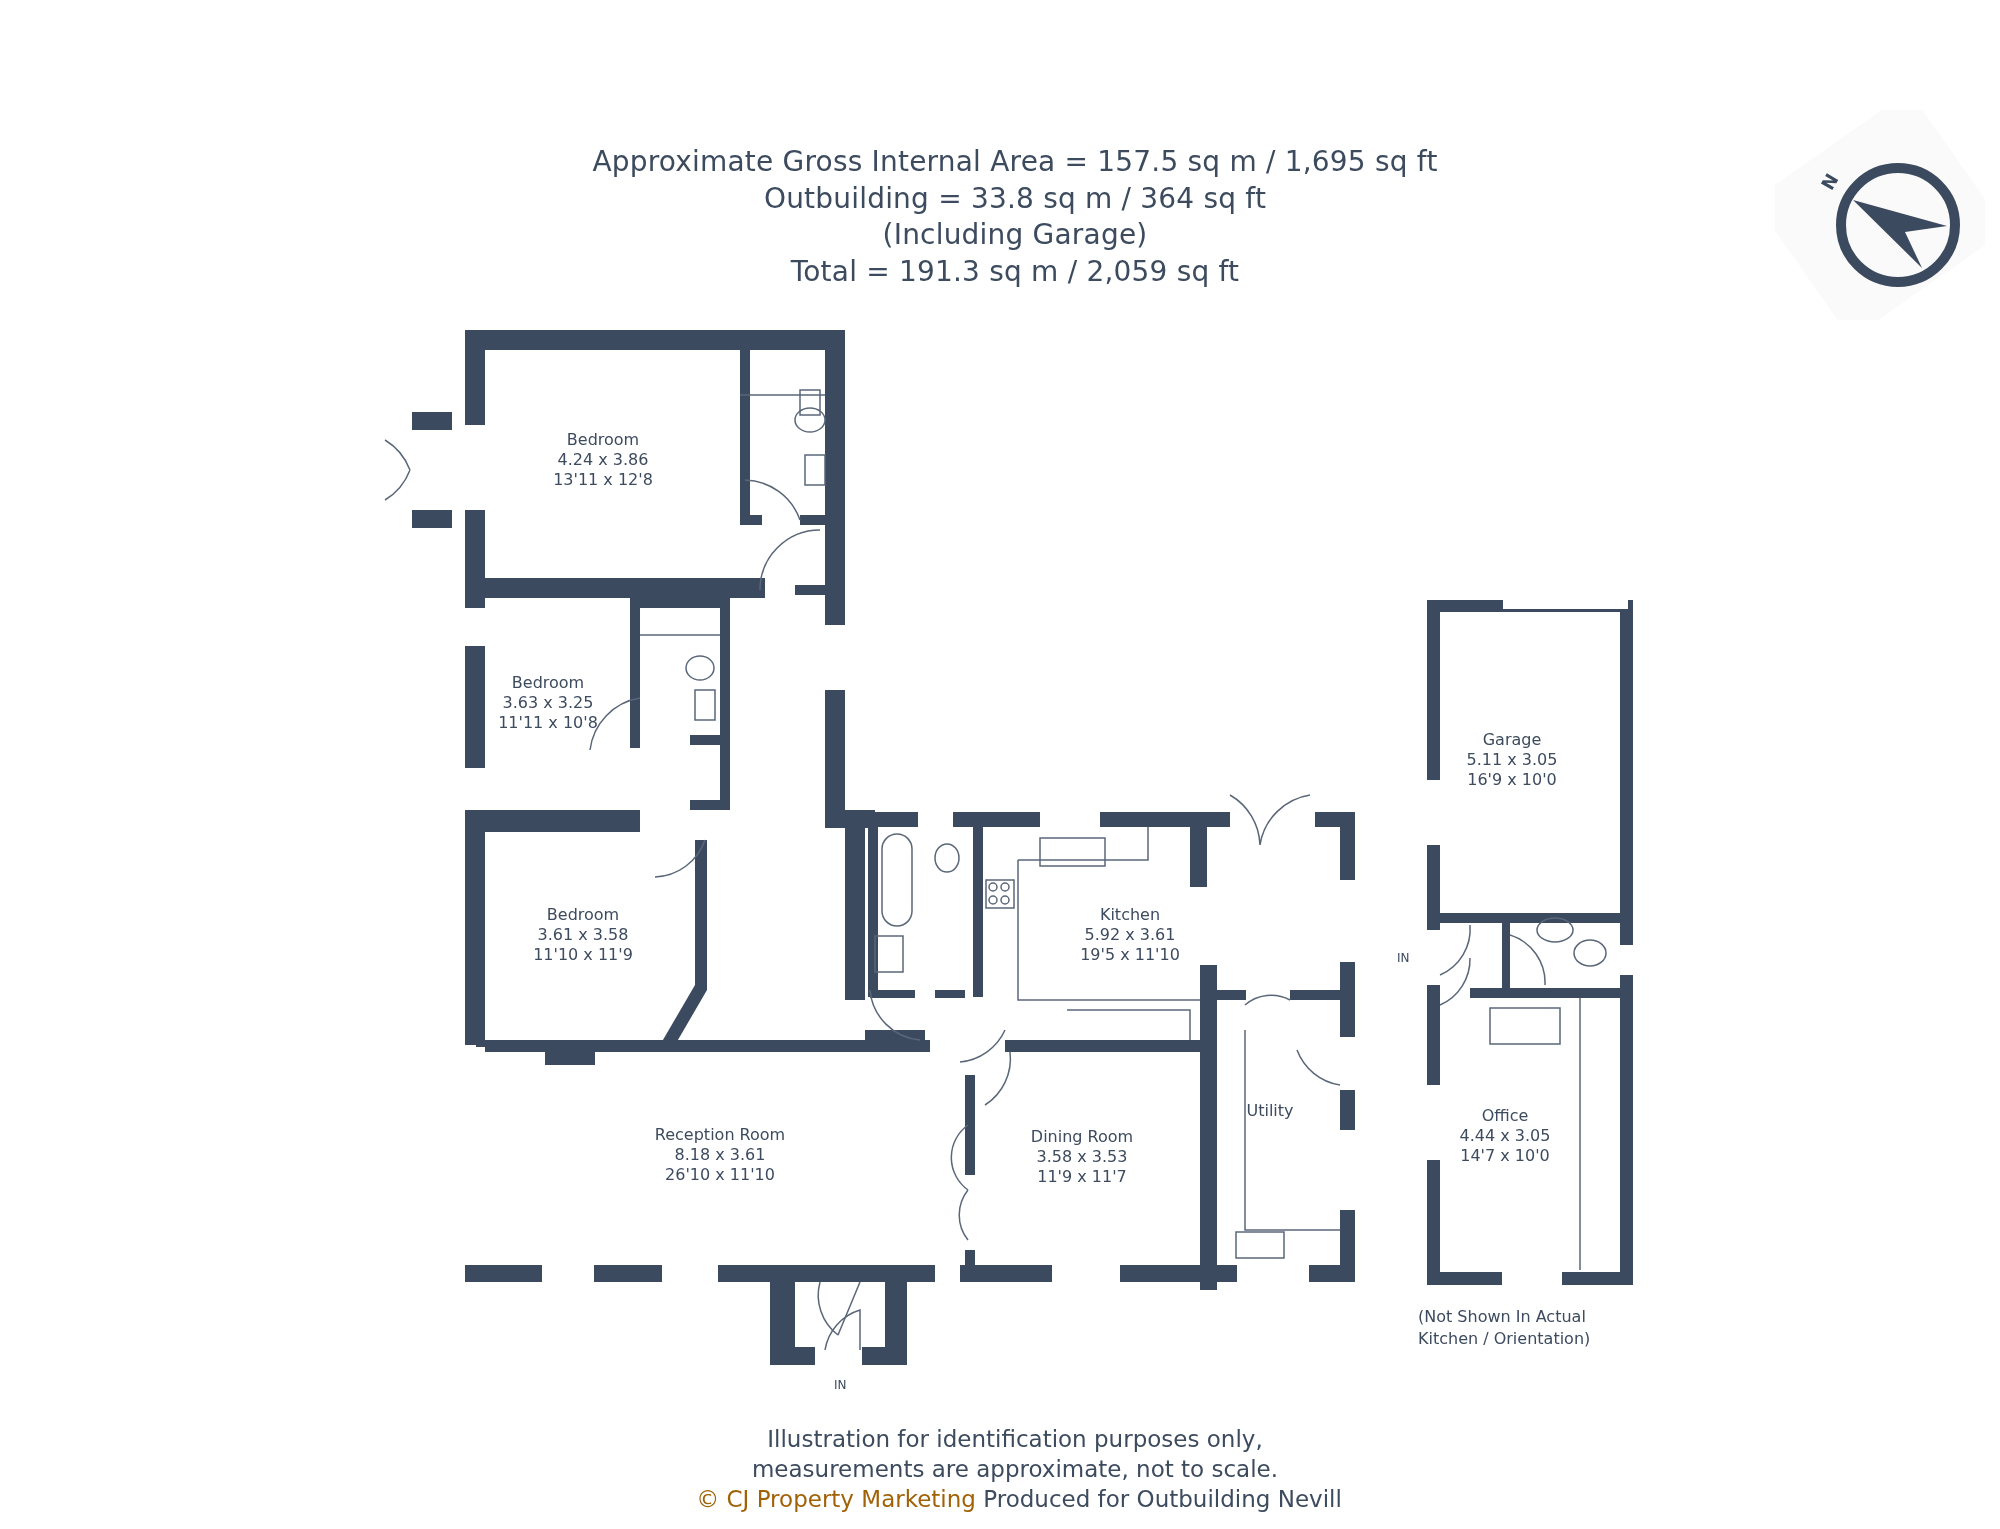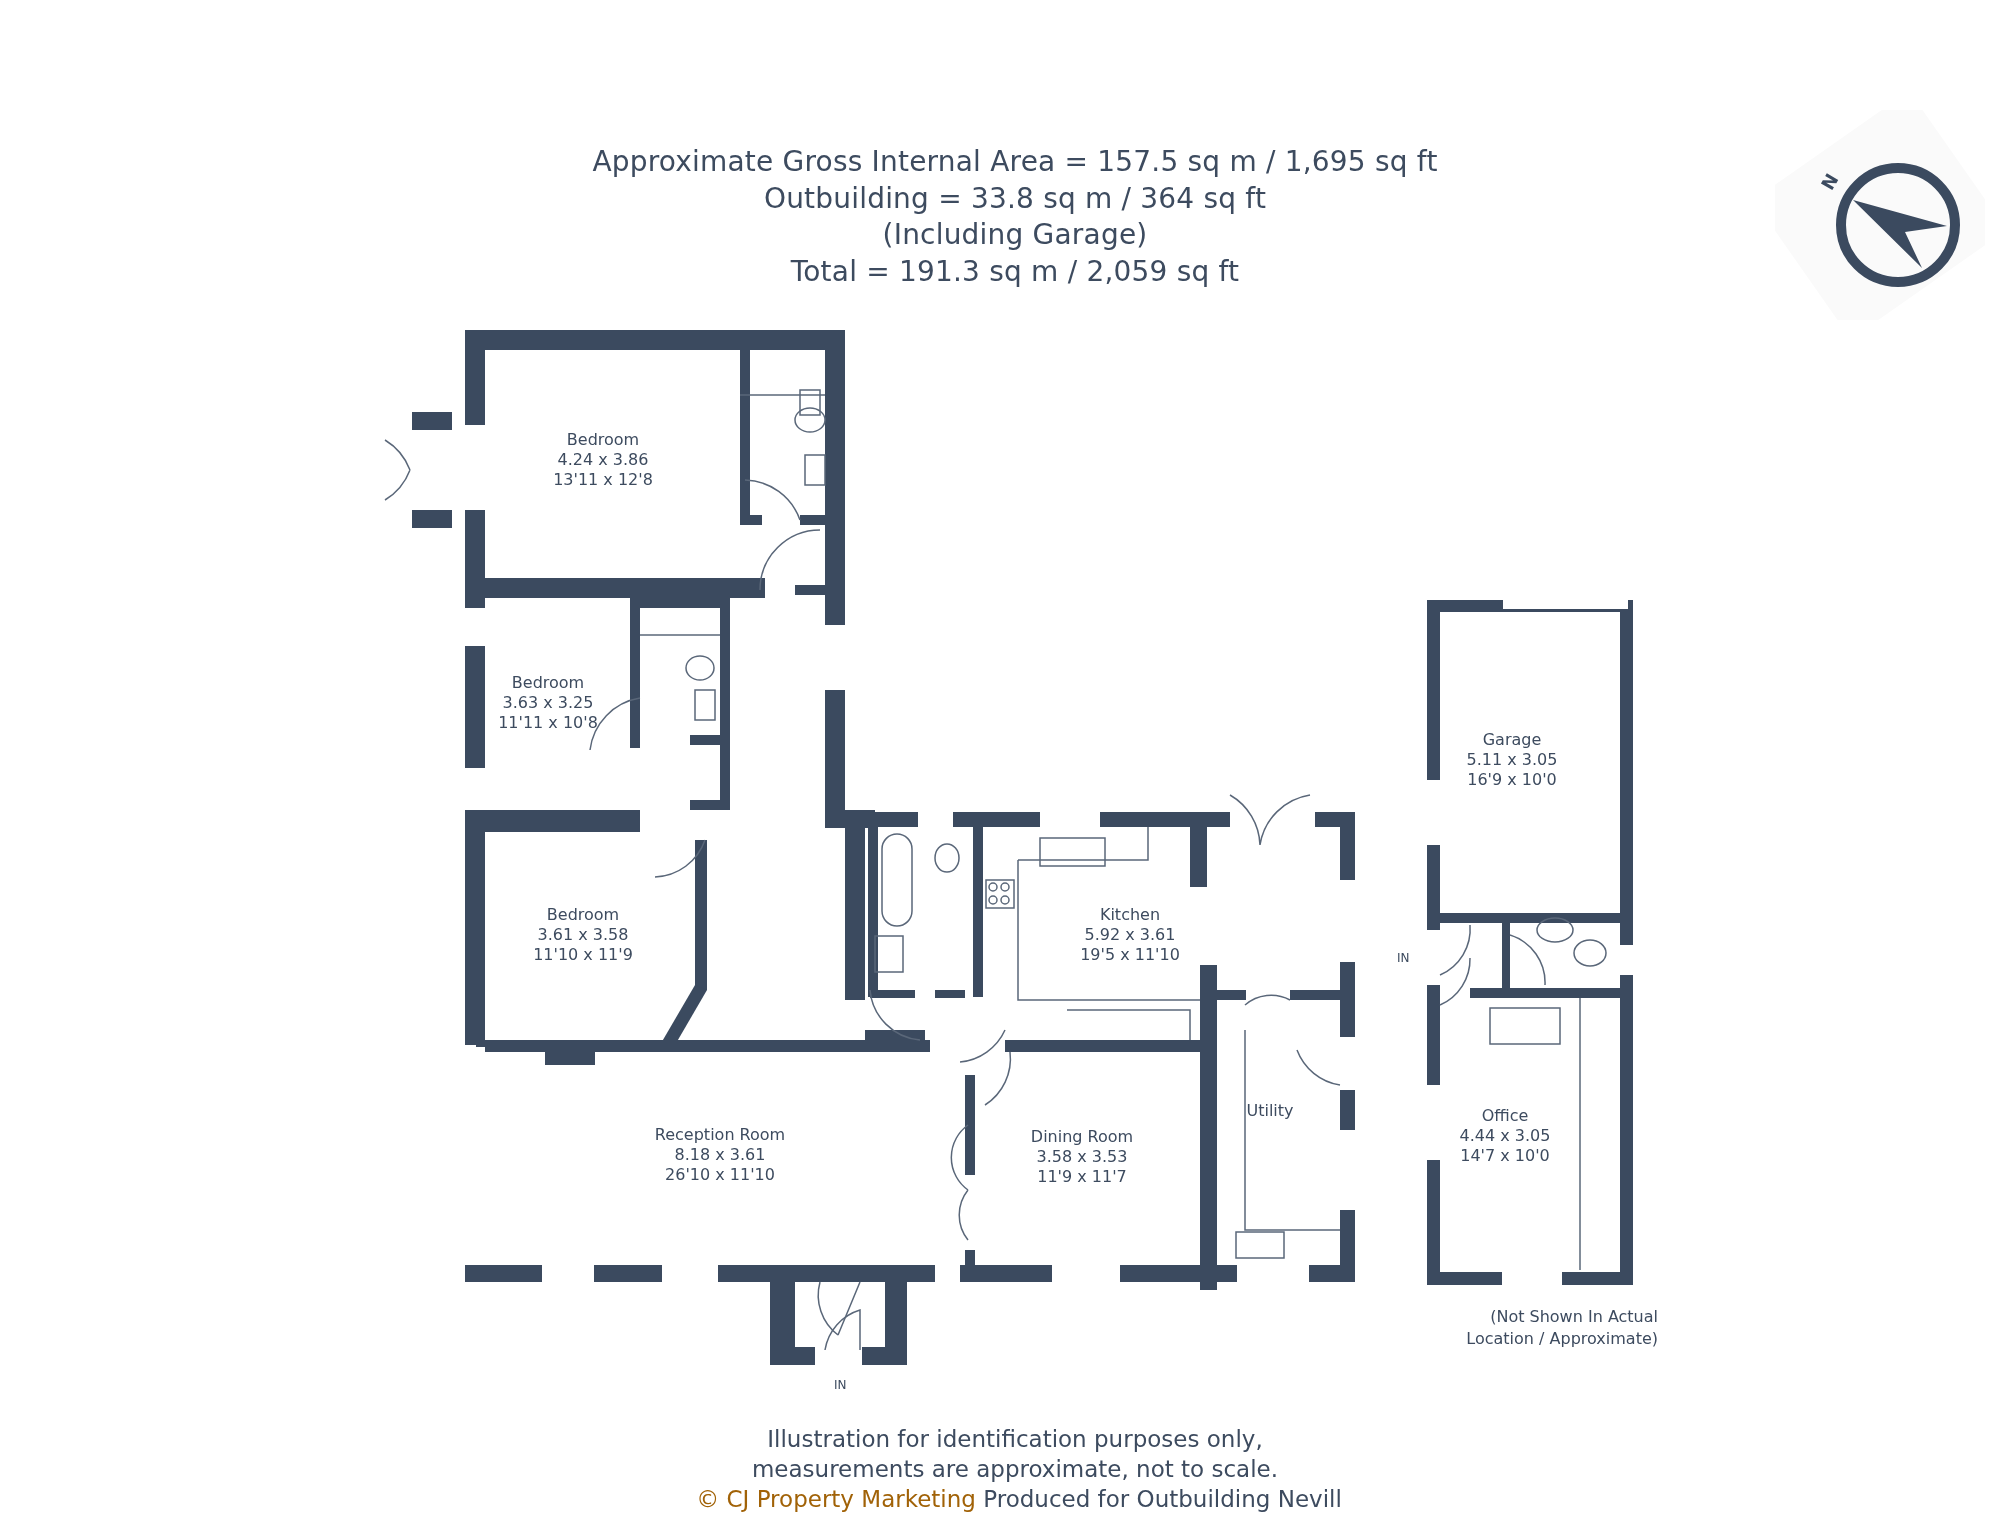--- a/index.html
+++ b/index.html
@@ -6,21 +6,21 @@
   body { width:2000px; height:1529px; position:relative; overflow:hidden;
          font-family:"DejaVu Sans", "Liberation Sans", sans-serif; color:#3a4a5e; }
   .header { position:absolute; left:0; top:144px; width:2030px; text-align:center; }
   .header div { font-size:28px; line-height:36.5px; color:#3d4b5f; letter-spacing:0.2px; }
   .compass { position:absolute; left:1775px; top:110px; width:210px; height:210px; }
   .plan { position:absolute; left:0; top:0; width:2000px; height:1529px; }
   .room-label { font-size:16px; fill:#3d4b5f; text-anchor:middle; }
   .footer { position:absolute; left:0; top:1424px; width:2030px; text-align:center; }
   .footer div { font-size:23px; line-height:30px; color:#3d4b5f; }
   .brand { color:#a16207;margin-left:8px; }
-  .note { position:absolute; left:1418px; top:1306px; width:240px; text-align:right;
+  .note { position:absolute; left:1418px; top:1306px; width:240px; text-align:left;
           font-size:16px; line-height:22px; color:#3d4b5f; }
   .in-label { position:absolute; font-size:12px; color:#3d4b5f; }
 </style>
 </head>
 <body>
 
 <div class="header">
   <div>Approximate Gross Internal Area = 157.5 sq m / 1,695 sq ft</div>
   <div>Outbuilding = 33.8 sq m / 364 sq ft</div>
   <div>(Including Garage)</div>
@@ -203,21 +203,21 @@
     <text class="room-label" x="1505" y="1141">4.44 x 3.05</text>
     <text class="room-label" x="1505" y="1161">14'7 x 10'0</text>
   </g>
 </svg>
 
 <div class="in-label" style="left:834px;top:1378px;">IN</div>
 <div class="in-label" style="left:1397px;top:951px;">IN</div>
 
 <div class="note">
   <div>(Not Shown In Actual</div>
-  <div>Location / Approximate)</div>
+  <div>Kitchen / Orientation)</div>
 </div>
 
 <div class="footer">
   <div>Illustration for identification purposes only,</div>
   <div>measurements are approximate, not to scale.</div>
   <div>
     <span class="brand">© CJ Property Marketing</span>
     <span>Produced for Outbuilding Nevill</span>
   </div>
 </div>

